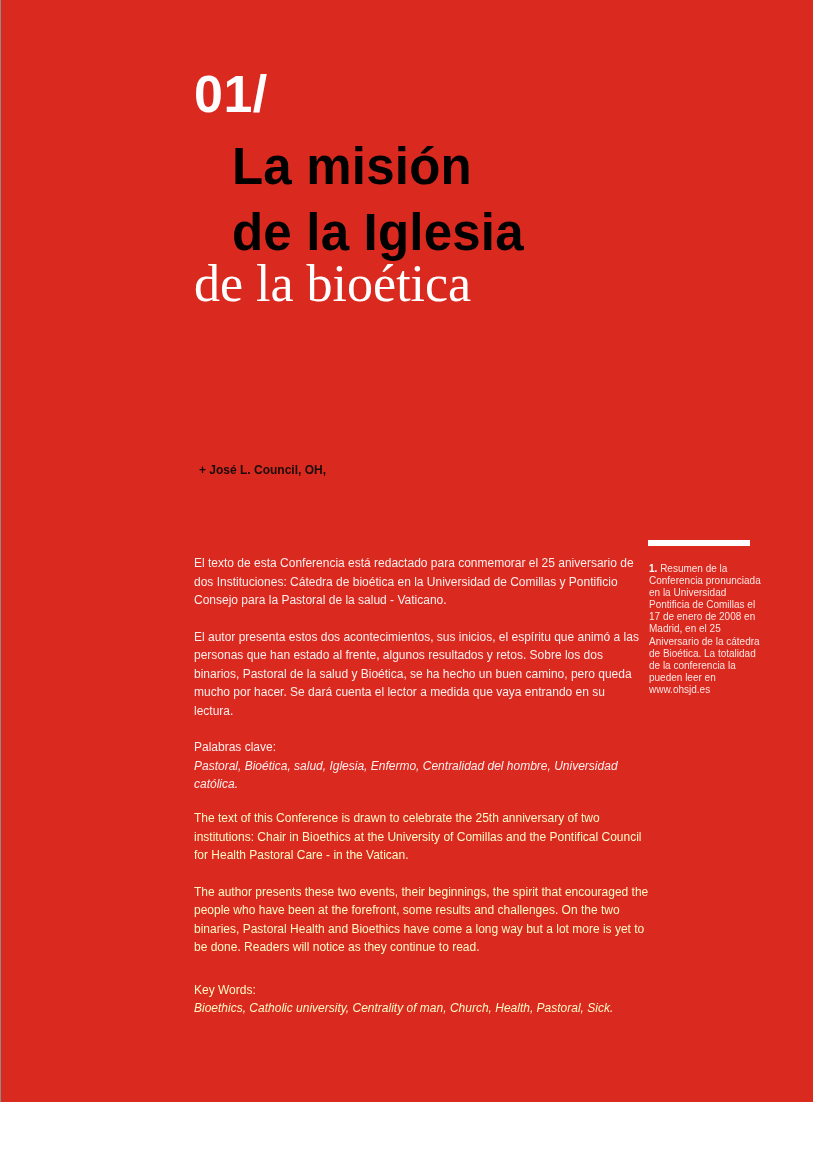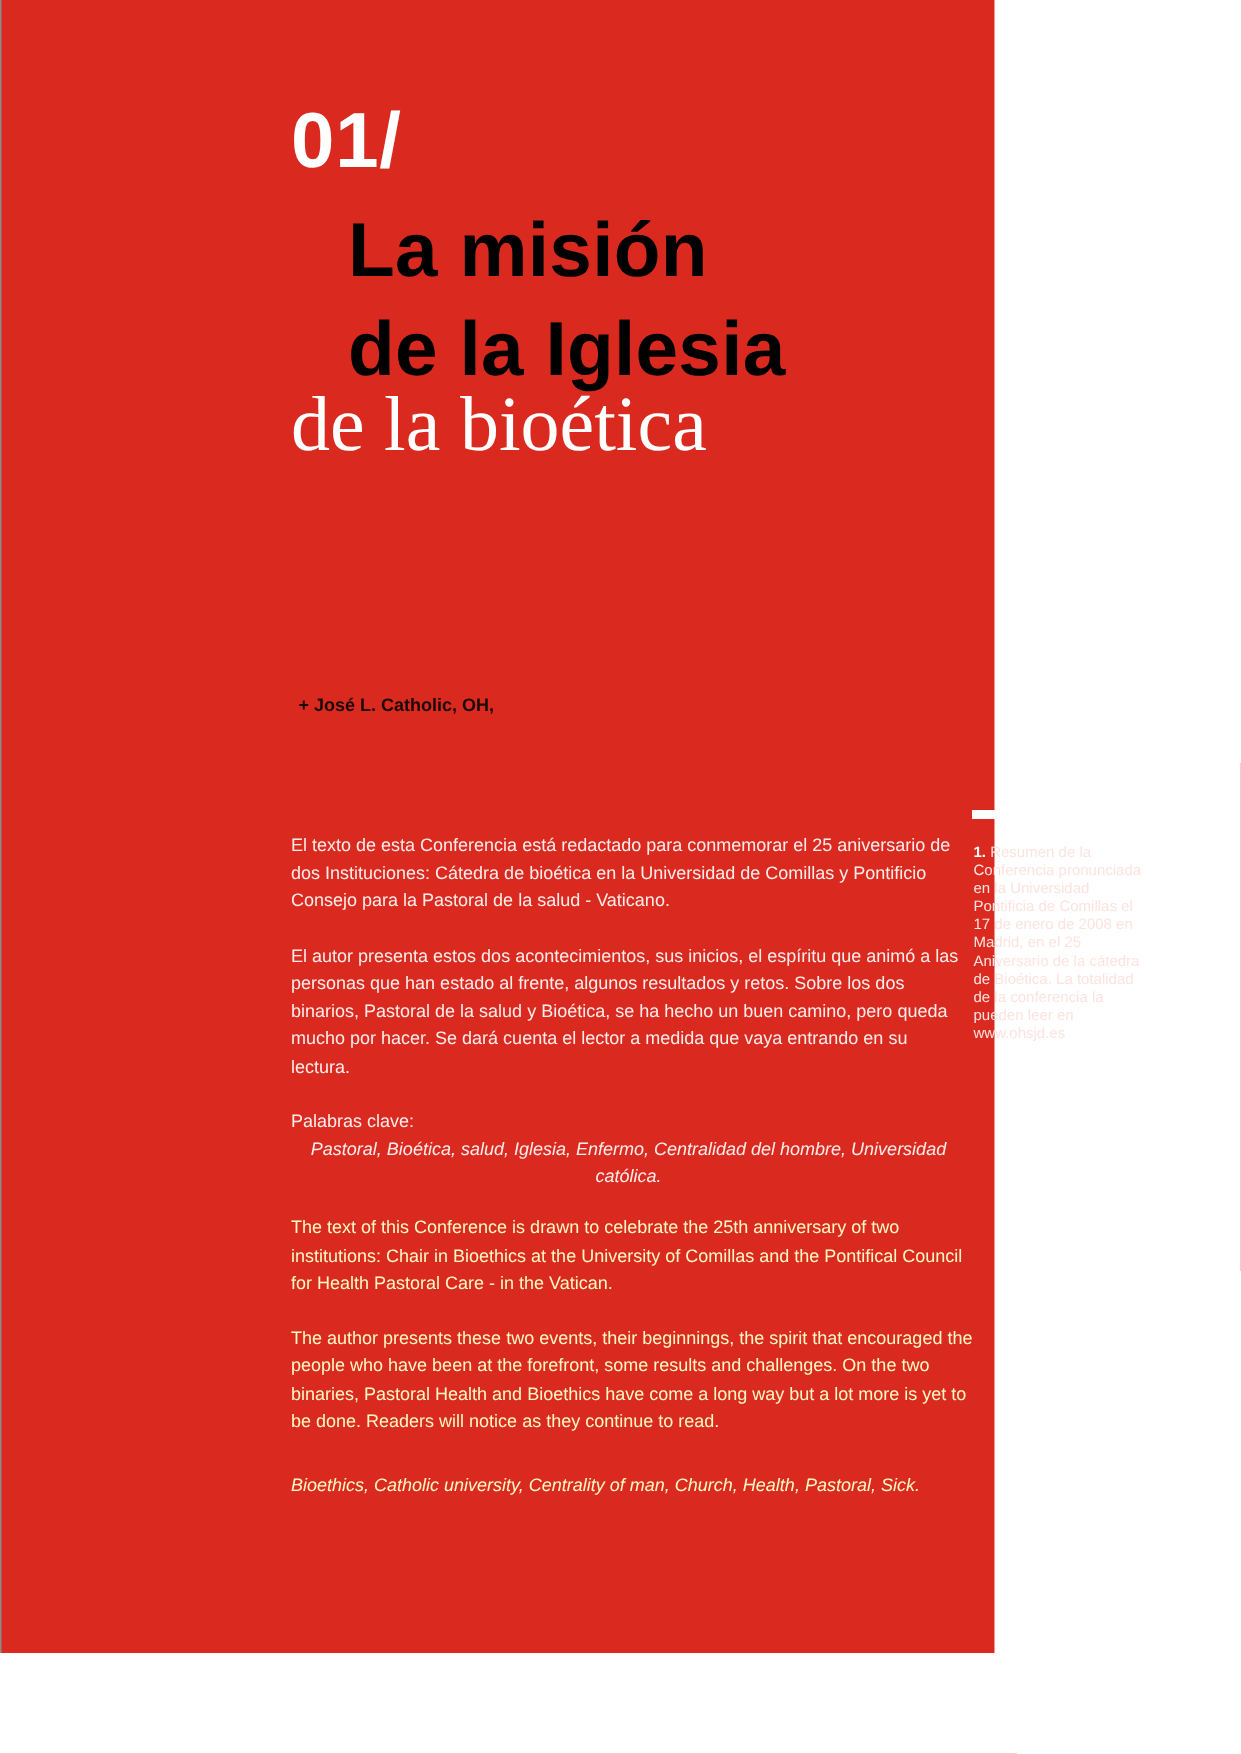--- a/index.html
+++ b/index.html
@@ -11,21 +11,21 @@
       width: 827px;
       height: 1169px;
       position: relative;
       overflow: hidden;
       font-family: "Liberation Sans", sans-serif;
     }
     .page {
       position: absolute;
       left: 0;
       top: 0;
-      width: 663px;
+      width: 813px;
       height: 1102px;
       background: #DA2A20;
       border-left: 1px solid #8a8a8a;
       box-sizing: border-box;
     }
     .abs { position: absolute; }
 
     
     .title-number {
       left: 193px;
@@ -84,21 +84,21 @@
     .abstract-es {
       left: 193px;
       top: 538px;
       width: 450px;
       font-size: 12px;
       line-height: 18.5px;
       color: #FCEDEB;
     }
     .abstract-es p { margin: 16px 0 18px 0; }
     .abstract-es .kw-label { display: block; }
-    .abstract-es .kw-list { display: block; font-style: italic; text-align: center; }
+    .abstract-es .kw-list { display: block; font-style: italic; }
 
     
     .abstract-en {
       left: 193px;
       top: 809px;
       width: 460px;
       font-size: 12px;
       line-height: 18.5px;
       color: #fef9c3;
     }
@@ -135,21 +135,21 @@
   <h1 class="abs title-bold">
     <span>La misión</span>
     <span>de la Iglesia</span>
   </h1>
 
   <h2 class="abs title-serif">
     <span>de la bioética</span>
   </h2>
 
   <div class="abs author">
-    <span class="name">+ José L. Catholic, OH,</span>
+    <span class="name">+ José L. Council, OH,</span>
   </div>
 
   <div class="abs abstract-es">
     <p>El texto de esta Conferencia está redactado para conmemorar el 25 aniversario de dos Instituciones: Cátedra de bioética en la Universidad de Comillas y Pontificio Consejo para la Pastoral de la salud - Vaticano.</p>
     <p>El autor presenta estos dos acontecimientos, sus inicios, el espíritu que animó a las personas que han estado al frente, algunos resultados y retos. Sobre los dos binarios, Pastoral de la salud y Bioética, se ha hecho un buen camino, pero queda mucho por hacer. Se dará cuenta el lector a medida que vaya entrando en su lectura.</p>
     <div class="keywords">
       <span class="kw-label">Palabras clave:</span>
       <span class="kw-list">Pastoral, Bioética, salud, Iglesia, Enfermo, Centralidad del hombre, Universidad católica.</span>
     </div>
   </div>
@@ -157,17 +157,18 @@
   <div class="abs footnote-bar"></div>
   <div class="abs footnote">
     <span class="fn-num">1.</span>
     <span>Resumen de la Conferencia pronunciada en la Universidad Pontificia de Comillas el 17 de enero de 2008 en Madrid, en el 25 Aniversario de la cátedra de Bioética. La totalidad de la conferencia la pueden leer en www.ohsjd.es</span>
   </div>
 
   <div class="abs abstract-en">
     <p>The text of this Conference is drawn to celebrate the 25th anniversary of two institutions: Chair in Bioethics at the University of Comillas and the Pontifical Council for Health Pastoral Care - in the Vatican.</p>
     <p>The author presents these two events, their beginnings, the spirit that encouraged the people who have been at the forefront, some results and challenges. On the two binaries, Pastoral Health and Bioethics have come a long way but a lot more is yet to be done. Readers will notice as they continue to read.</p>
     <div class="keywords">
+      <span class="kw-label">Key Words:</span>
       <span class="kw-list">Bioethics, Catholic university, Centrality of man, Church, Health, Pastoral, Sick.</span>
     </div>
   </div>
 
 </div>
 
 </body></html>

